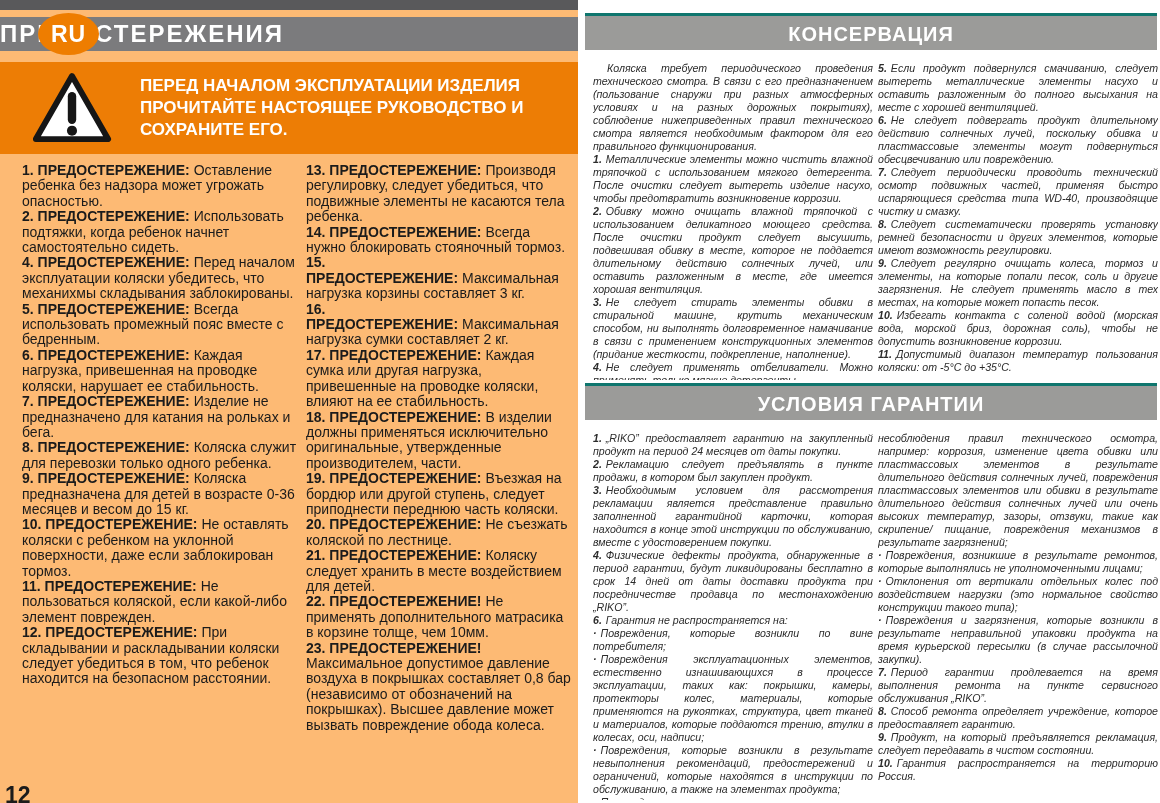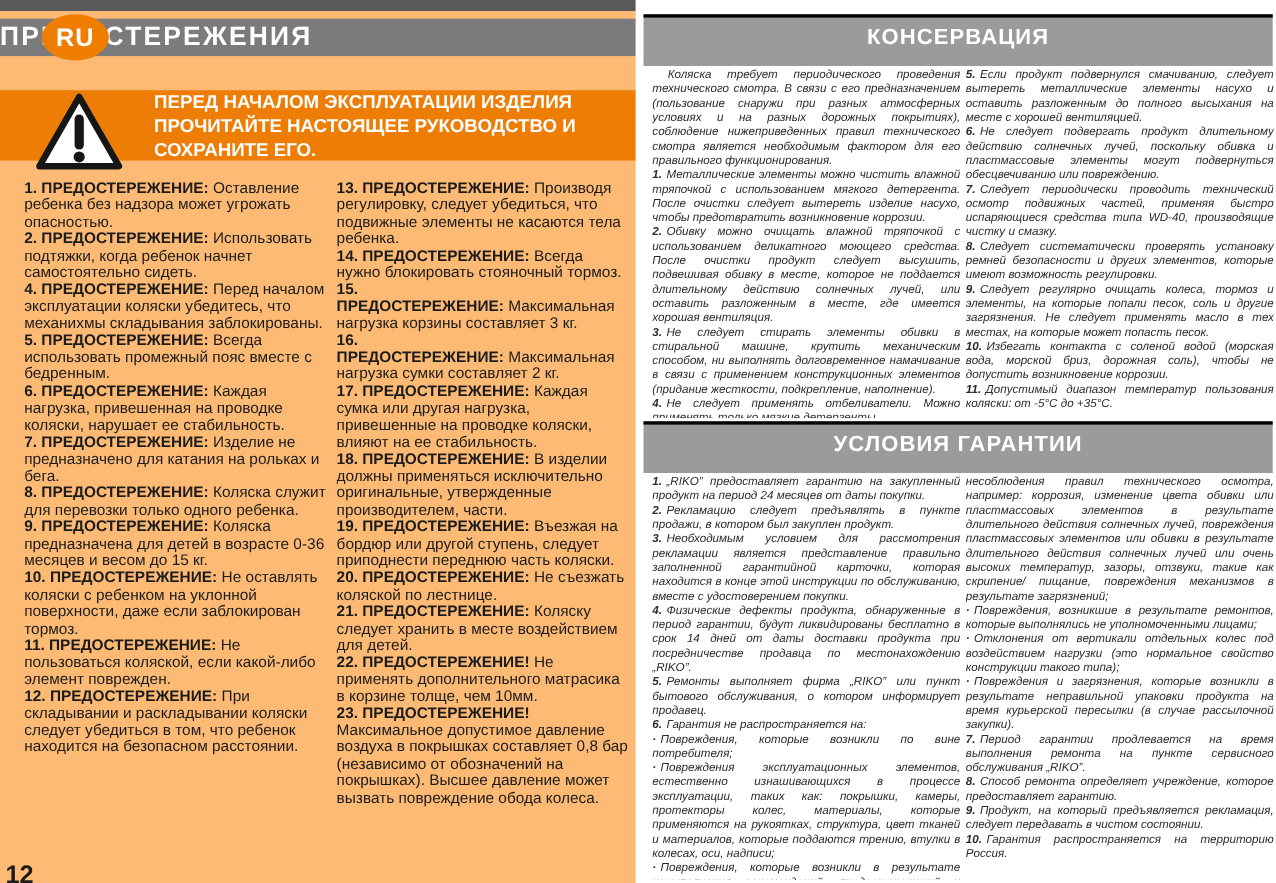--- a/index.html
+++ b/index.html
@@ -8,37 +8,37 @@
 
   
   .left-page { position:absolute; left:0; top:0; width:578px; height:803px; background:#fdba74; overflow:hidden; }
   .top-strip { position:absolute; left:0; top:0; width:100%; height:10px; background:#59595b; }
   .warn-header-bar { position:absolute; left:0; top:17px; width:100%; height:34px; background:#7b7b7d; }
   .ru-badge { position:absolute; left:38px; top:-4px; width:61px; height:42px; background:#ee7d00;
               border-radius:50%; display:flex; align-items:center; justify-content:center;
               color:#fff; font-weight:bold; font-size:23px; letter-spacing:1px; }
   .warn-title { text-align:left; color:#ffffff; font-weight:bold; font-size:24px;
                 letter-spacing:2px; line-height:34px; }
-  .orange-banner { position:absolute; left:0; top:62px; width:100%; height:64px; background:#ed7d05;
-                   display:flex; align-items:flex-start;margin-top:20px; }
+  .orange-banner { position:absolute; left:0; top:62px; width:100%; height:92px; background:#ed7d05;
+                   display:flex; align-items:center; }
   .tri-wrap { margin-left:30px; flex:0 0 auto; display:flex; }
   .banner-text { color:#ffffff; font-weight:bold; font-size:17px; line-height:1.3;
                  margin-left:26px; width:400px; text-transform:uppercase; }
   .warn-col { position:absolute; top:163px; height:618px; overflow:hidden;
               font-size:14px; line-height:15.4px; color:#1b1b1b; }
   .warn-col-1 { left:22px; width:276px; }
   .warn-col-2 { left:306px; width:266px; }
   .warn-item { margin:0; }
   .warn-item b:not(:empty) { margin-right:4px; }
   .page-number { position:absolute; left:5px; bottom:-6px; font-size:23px; font-weight:bold; color:#1b1b1b; }
 
   
   .right-page { position:absolute; left:578px; top:0; width:582px; height:803px; background:#ffffff; overflow:hidden; }
-  .gray-bar { position:absolute; left:7px; width:572px; height:47px; background:#9b9b99;
-              border-top:3px solid #000000; }
+  .gray-bar { position:absolute; left:7px; width:572px; height:37px; background:#9b9b99;
+              border-top:3px solid #0f766e; }
   .gray-bar .bar-title { text-align:center; color:#ffffff; font-weight:bold; font-size:20px;
                          letter-spacing:1px; line-height:36px; }
   .bar-maintenance { top:13px; }
   .bar-warranty { top:383px; }
   .rcol { position:absolute; width:280px; overflow:hidden; font-size:10.6px; line-height:13px;
           color:#2b2b2b; text-align:justify;font-style:italic; }
   .rcol-m { top:62px; height:318px; }
   .rcol-w { top:432px; height:368px; }
   .rcol-left { left:15px; }
   .rcol-right { left:300px; }
@@ -165,21 +165,20 @@
   <div class="rcol rcol-w rcol-left">
 
       <p class="rp"><b>1.</b><span>„RIKO” предоставляет гарантию на закупленный продукт на период 24 месяцев от даты покупки.</span></p>
 
       <p class="rp"><b>2.</b><span>Рекламацию следует предъявлять в пункте продажи, в котором был закуплен продукт.</span></p>
 
       <p class="rp"><b>3.</b><span>Необходимым условием для рассмотрения рекламации является представление правильно заполненной гарантийной карточки, которая находится в конце этой инструкции по обслуживанию, вместе с удостоверением покупки.</span></p>
 
       <p class="rp"><b>4.</b><span>Физические дефекты продукта, обнаруженные в период гарантии, будут ликвидированы бесплатно в срок 14 дней от даты доставки продукта при посредничестве продавца по местонахождению „RIKO”.</span></p>
 
-      <p class="rp"><b>5.</b><span>Ремонты выполняет фирма „RIKO” или пункт бытового обслуживания, о котором информирует продавец.</span></p>
 
       <p class="rp"><b>6.</b><span>Гарантия не распространяется на:</span></p>
 
       <p class="rp"><b>·</b><span>Повреждения, которые возникли по вине потребителя;</span></p>
 
       <p class="rp"><b>·</b><span>Повреждения эксплуатационных элементов, естественно изнашивающихся в процессе эксплуатации, таких как: покрышки, камеры, протекторы колес, материалы, которые применяются на рукоятках, структура, цвет тканей и материалов, которые поддаются трению, втулки в колесах, оси, надписи;</span></p>
 
       <p class="rp"><b>·</b><span>Повреждения, которые возникли в результате невыполнения рекомендаций, предостережений и ограничений, которые находятся в инструкции по обслуживанию, а также на элементах продукта;</span></p>
 
       <p class="rp"><b>·</b><span>Повреждения, которые возникли в результате</span></p>

